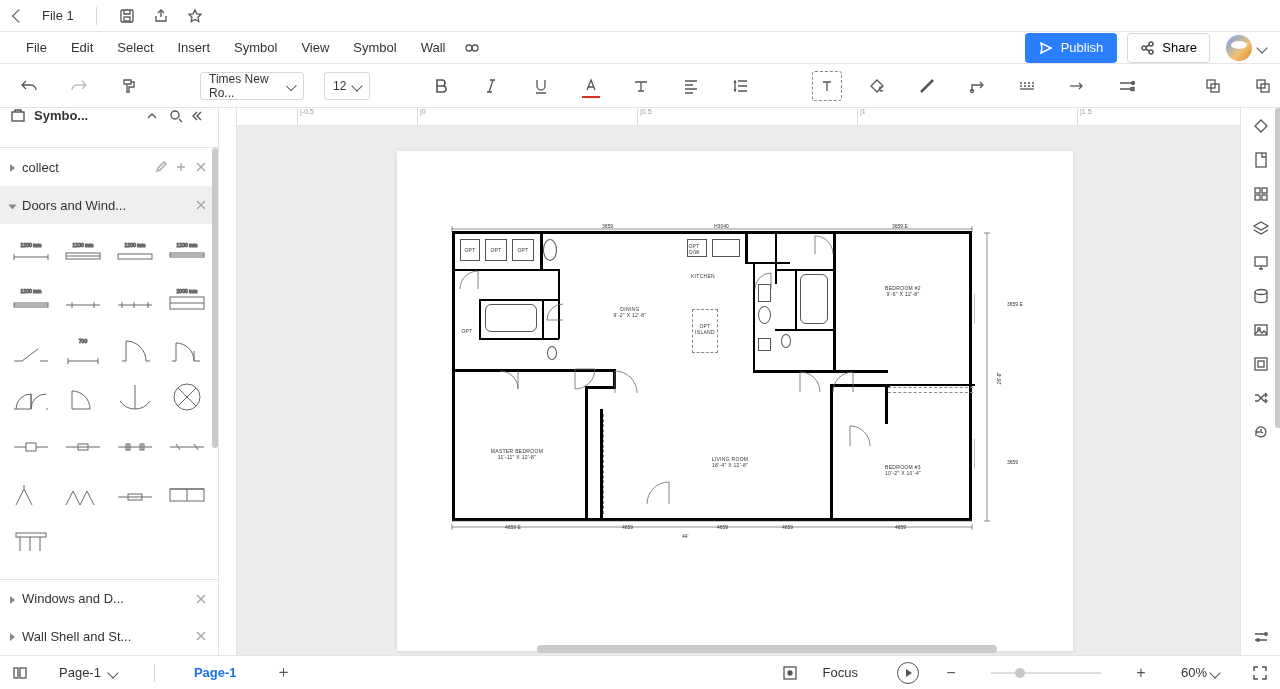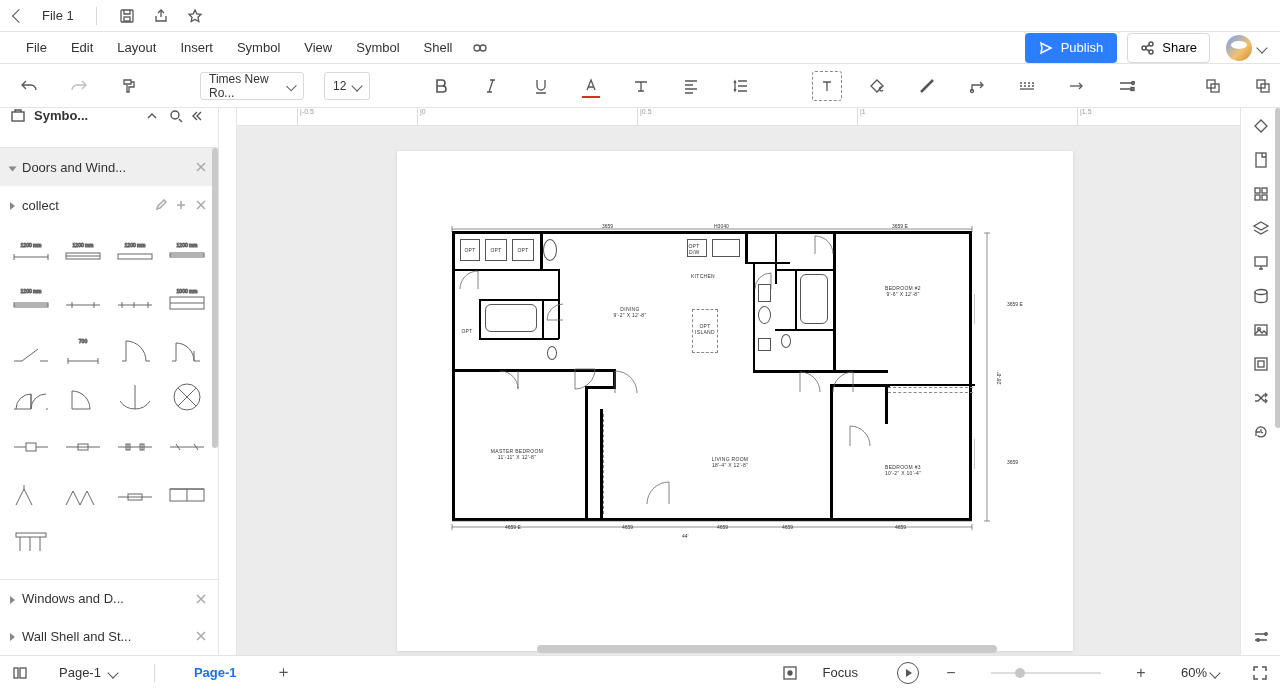--- a/index.html
+++ b/index.html
@@ -147,26 +147,26 @@
   <div class="tb-ic">
       <svg viewBox="0 0 16 16">
         <path d="M8 2l1.8 3.8 4.2.5-3 3 .8 4.2L8 11.5 4.2 13.5 5 9.3l-3-3 4.2-.5z"></path>
       </svg>
     </div>
 </div>
 
 <div class="menubar">
   <div class="mitem">File</div>
   <div class="mitem">Edit</div>
-  <div class="mitem">Layout</div>
+  <div class="mitem">Select</div>
   <div class="mitem">Insert</div>
   <div class="mitem">Symbol</div>
   <div class="mitem">View</div>
   <div class="mitem">Symbol</div>
-  <div class="mitem">Shell</div>
+  <div class="mitem">Wall</div>
   <div class="eyes"><svg viewBox="0 0 18 18">
         <circle cx="6" cy="9" r="3"></circle>
         <circle cx="12" cy="9" r="3"></circle>
       </svg></div>
   <div class="spacer"></div>
   <button class="btn-publish">
     <svg viewBox="0 0 14 14">
         <path d="M2 12l10-5L2 2l1 5-1 5z"></path>
       </svg>
     <span>Publish</span>
@@ -368,41 +368,41 @@
             <path d="M11 11l3 3"></path>
           </svg>
         </div>
       <div class="collapseL">
           <svg viewBox="0 0 16 16">
             <path d="M9 4l-4 4 4 4M5 4l-4 4 4 4"></path>
           </svg>
         </div>
     </div>
 
-    <div class="lp-section expanded">
-      <span class="label">Doors and Wind...</span>
-      <span class="act">
-          <svg viewBox="0 0 12 12">
-            <path d="M2 2l8 8M10 2l-8 8"></path>
-          </svg>
-        </span>
-    </div>
-
     <div class="lp-section">
       <span class="label">collect</span>
       <span class="act">
           <svg viewBox="0 0 12 12">
             <path d="M2 10l1-3 6-6 2 2-6 6z"></path>
           </svg>
         </span>
       <span class="act">
           <svg viewBox="0 0 12 12">
             <path d="M6 2v8M2 6h8"></path>
           </svg>
         </span>
+      <span class="act">
+          <svg viewBox="0 0 12 12">
+            <path d="M2 2l8 8M10 2l-8 8"></path>
+          </svg>
+        </span>
+    </div>
+
+    <div class="lp-section expanded">
+      <span class="label">Doors and Wind...</span>
       <span class="act">
           <svg viewBox="0 0 12 12">
             <path d="M2 2l8 8M10 2l-8 8"></path>
           </svg>
         </span>
     </div>
 
     <div class="shape-grid">
 
       <div class="shape">

